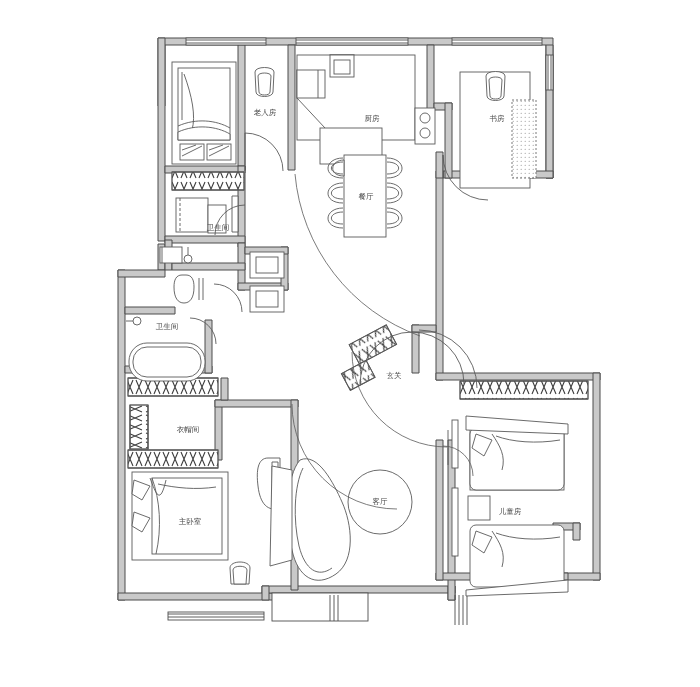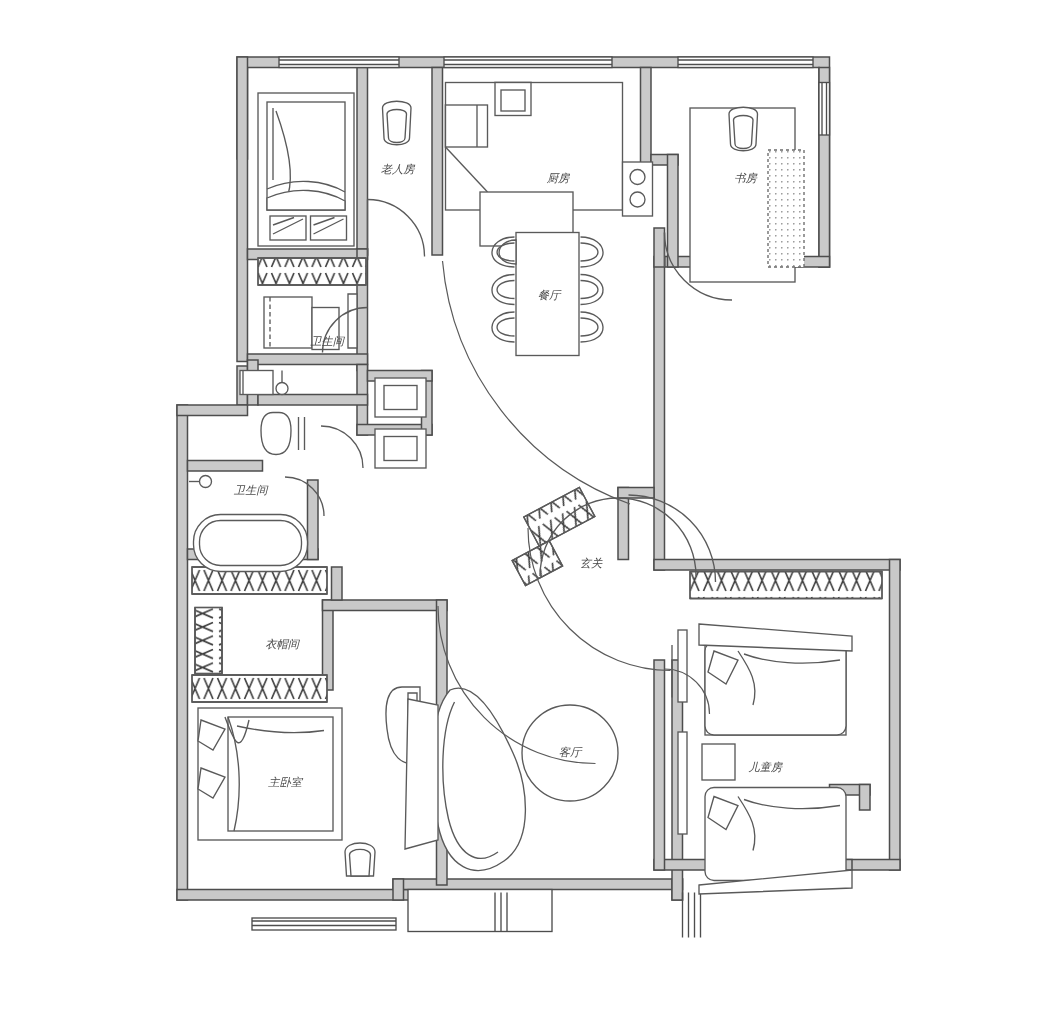--- a/index.html
+++ b/index.html
@@ -11,21 +11,20 @@
     width: 700px;
     height: 687px;
     font-family: "DejaVu Sans", "Liberation Sans", sans-serif;
     overflow: hidden;
   }
   #plan-root {
     position: relative;
     width: 560px;
     height: 687px;
     background: #ffffff;
-    font-style: italic;
   }
   #floorplan-svg {
     position: absolute;
     left: 0;
     top: 0;
   }
   .room-label {
     font-size: 7.5px;
     fill: #4a4a4a;
     text-anchor: middle;

